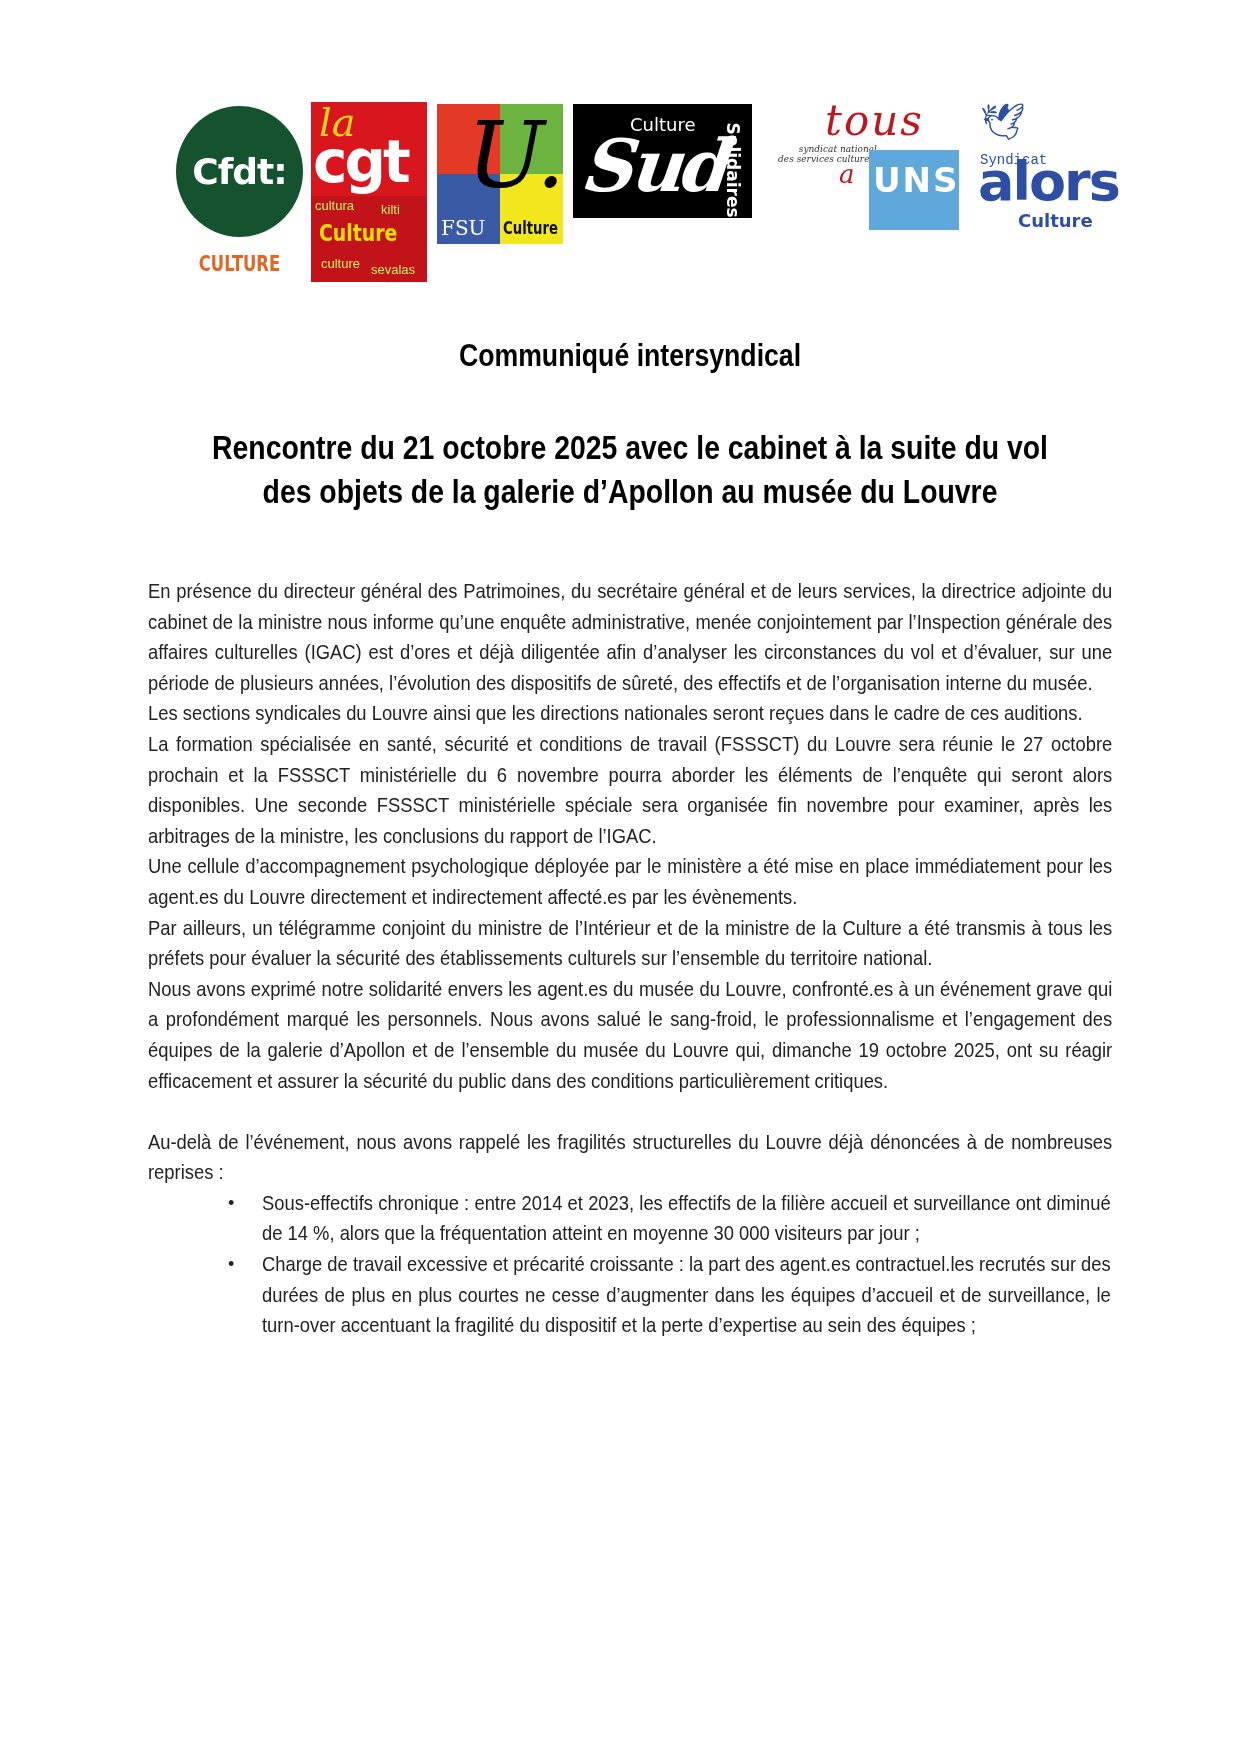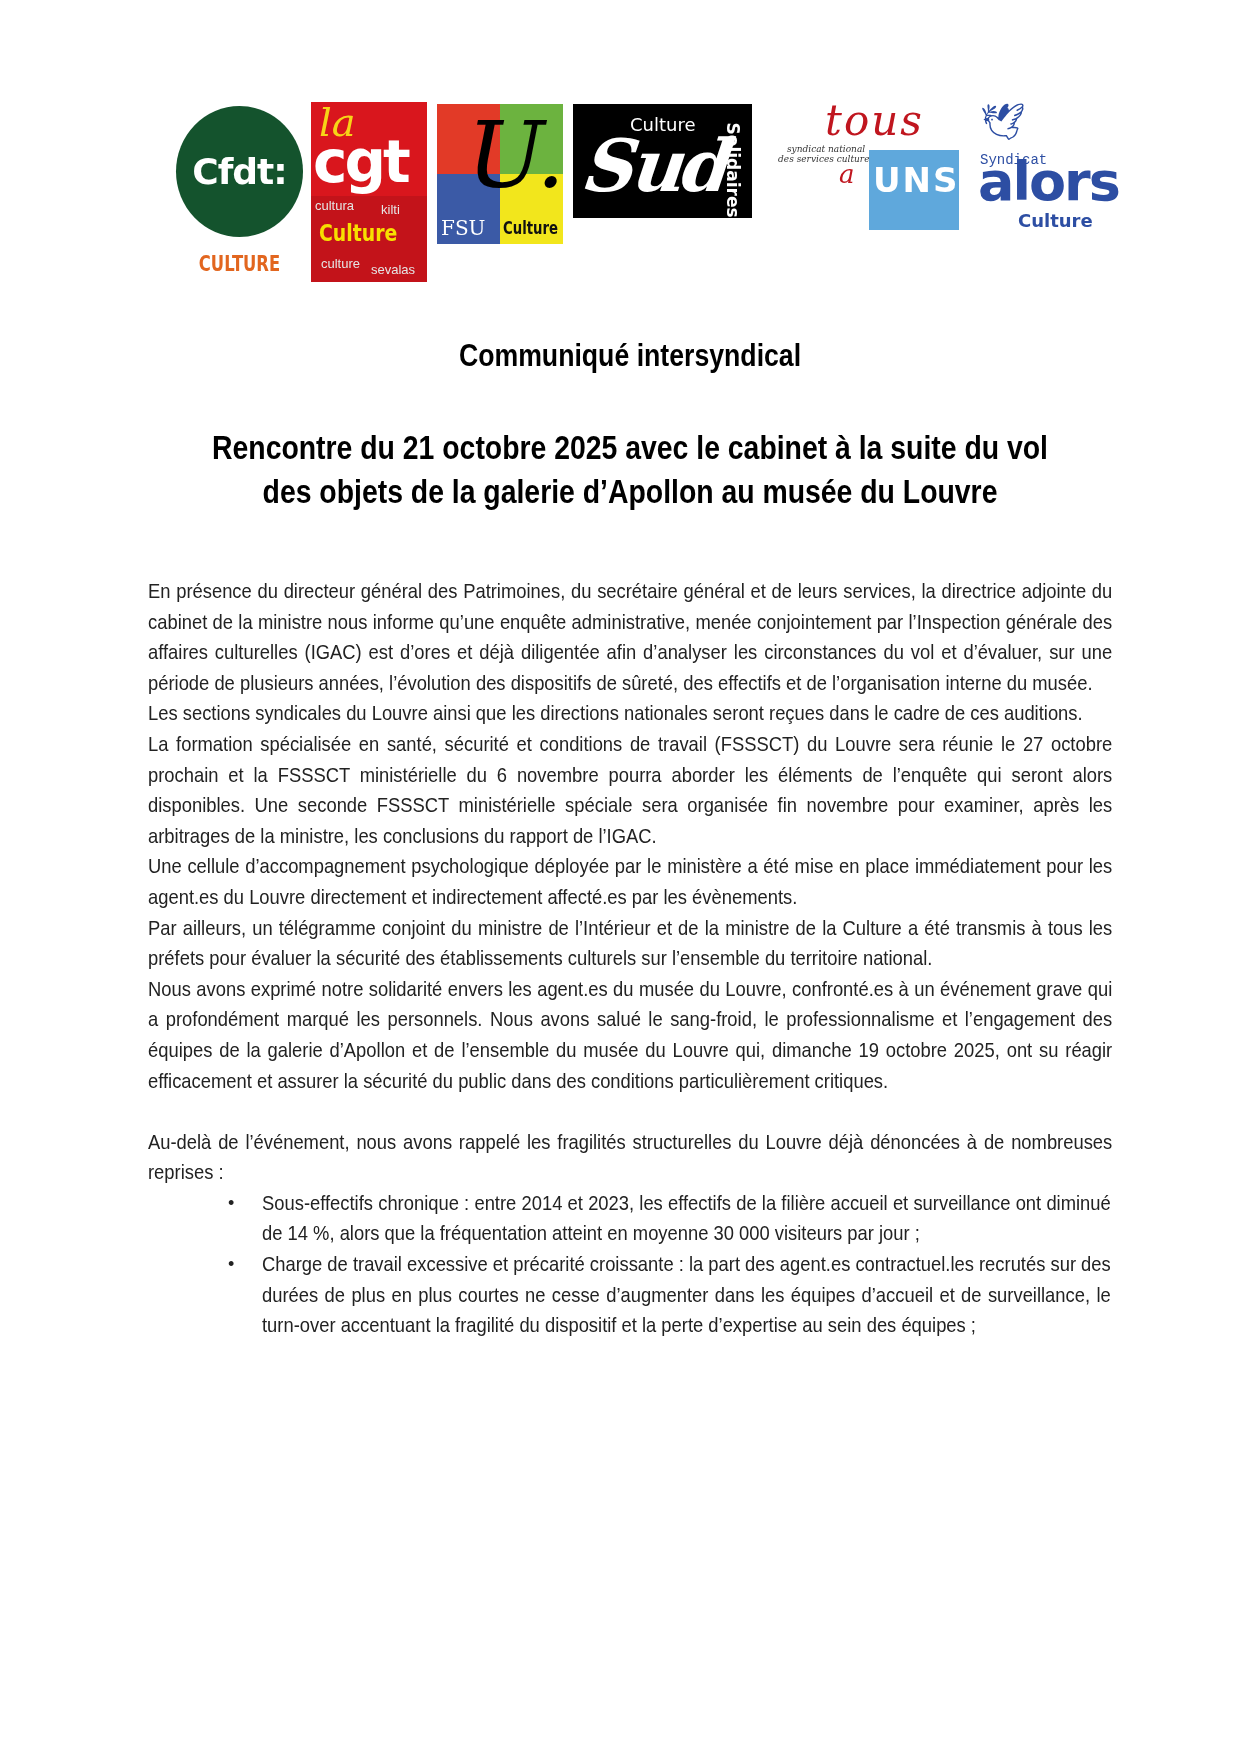--- a/index.html
+++ b/index.html
@@ -15,21 +15,21 @@
                  font-family: "DejaVu Sans", sans-serif; font-weight: bold; font-size: 36px; letter-spacing: -1px; }
   .cfdt-label { left: 176px; top: 252px; width: 127px; text-align: center; color: #e2661f;
                 font-family: "DejaVu Sans", sans-serif; font-weight: bold; font-size: 21px; transform: scaleX(0.78); }
 
   .cgt { left: 311px; top: 102px; width: 116px; height: 180px; background: #d9161d; overflow: hidden; }
   .cgt-la { position: absolute; left: 8px; top: 0; color: #f7d417; font-family: "DejaVu Serif", serif;
             font-style: italic; font-size: 40px; line-height: 40px; }
   .cgt-name { position: absolute; left: 2px; top: 30px; color: #fff; font-family: "DejaVu Sans", sans-serif;
               font-weight: bold; font-size: 58px; line-height: 60px; letter-spacing: -3px; }
   .cgt-bg { position: absolute; left: 0; top: 94px; width: 116px; height: 86px; background: #c3131a; }
-  .cgt-bg span { position: absolute; color: #e5e5e5; font-size: 13px; }
+  .cgt-bg span { position: absolute; color: #bef264; font-size: 13px; }
   .cgt-culture { position: absolute; left: 8px; top: 118px; color: #f7e000; font-family: "DejaVu Sans", sans-serif;
                  font-weight: bold; font-size: 23px; transform: scaleX(0.82); transform-origin: left; }
 
   .fsu { left: 437px; top: 104px; width: 126px; height: 140px; }
   .fsu .q { position: absolute; width: 63px; height: 70px; }
   .fsu .q1 { left: 0; top: 0; background: #e23a27; }
   .fsu .q2 { left: 63px; top: 0; background: #6cb33f; }
   .fsu .q3 { left: 0; top: 70px; background: #3b5aa6; }
   .fsu .q4 { left: 63px; top: 70px; background: #f2e61c; }
   .fsu-u { position: absolute; left: 30px; top: 6px; font-family: "DejaVu Serif", serif; font-style: italic;
@@ -41,21 +41,21 @@
   .sud { left: 573px; top: 104px; width: 179px; height: 114px; background: #000; overflow: hidden; }
   .sud-culture { position: absolute; left: 57px; top: 10px; color: #fff; font-family: "DejaVu Sans", sans-serif; font-size: 18px; }
   .sud-name { position: absolute; left: 14px; top: 22px; color: #fff; font-family: "DejaVu Serif", serif; font-style: italic;
               font-weight: bold; font-size: 72px; line-height: 80px; letter-spacing: -4px; transform: skewX(-8deg); }
   .sud-vert { position: absolute; left: 150px; top: 56px; color: #fff; font-family: "DejaVu Sans", sans-serif; font-weight: bold;
               font-size: 17px; transform: rotate(90deg); transform-origin: center; white-space: nowrap; width: 110px; margin-left: -45px; text-align:center; }
 
   .snsc { left: 757px; top: 104px; width: 211px; height: 110px; }
   .snsc-name { position: absolute; left: 68px; top: -6px; color: #c0161f; font-family: "DejaVu Serif", serif; font-style: italic;
                font-size: 42px; line-height: 46px; letter-spacing: 2px; }
-  .snsc-sub1 { position: absolute; left: 30px; top: 40px; width: 90px; font-family: "DejaVu Serif", serif;
+  .snsc-sub1 { position: absolute; left: 30px; top: 40px; width: 90px; text-align: right; font-family: "DejaVu Serif", serif;
                font-style: italic; font-size: 9px; color: #333; }
   .snsc-sub2 { position: absolute; left: 0; top: 50px; width: 120px; text-align: right; font-family: "DejaVu Serif", serif;
                font-style: italic; font-size: 9px; color: #333; }
   .unsa { position: absolute; left: 112px; top: 46px; width: 90px; height: 80px; background: #5fa8dc; }
   .unsa-text { position: absolute; left: 4px; top: 10px; color: #fff; font-family: "DejaVu Sans", sans-serif; font-weight: bold; font-size: 34px; letter-spacing: 2px; }
   .unsa-a { position: absolute; left: 82px; top: 60px; color: #c0161f; font-family: "DejaVu Serif", serif; font-style: italic; font-size: 26px; line-height: 20px; }
 
   .cftc { left: 980px; top: 102px; width: 132px; height: 136px; }
   .cftc-dove { position: absolute; left: 0; top: 0; color: #2d4ea3; font-size: 36px; line-height: 40px; }
   .cftc-syndicat { position: absolute; left: 0; top: 50px; color: #2d4ea3; font-family: Liberation Mono, monospace; font-size: 14px; }

